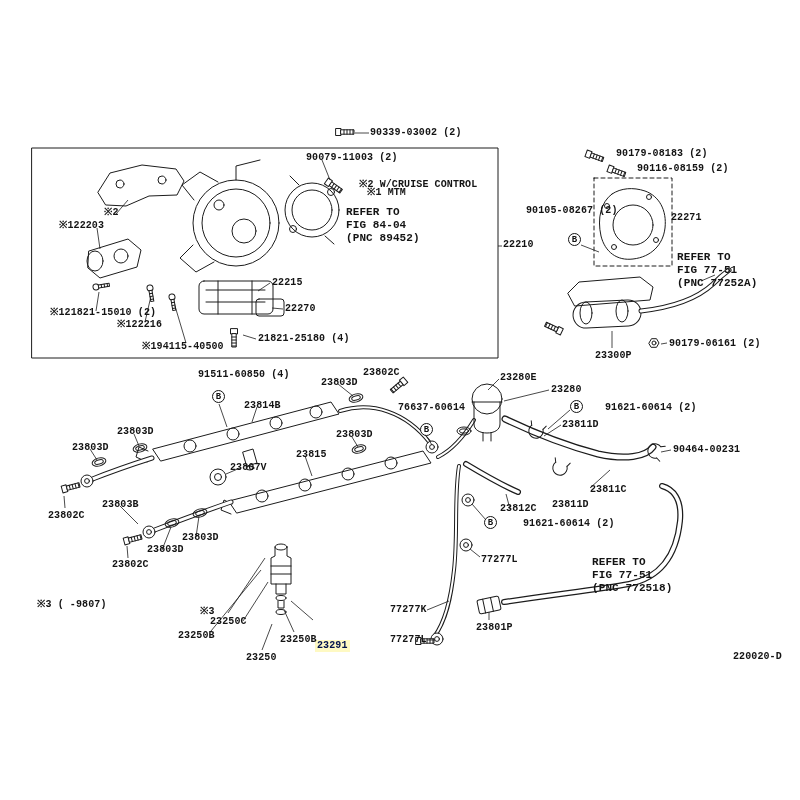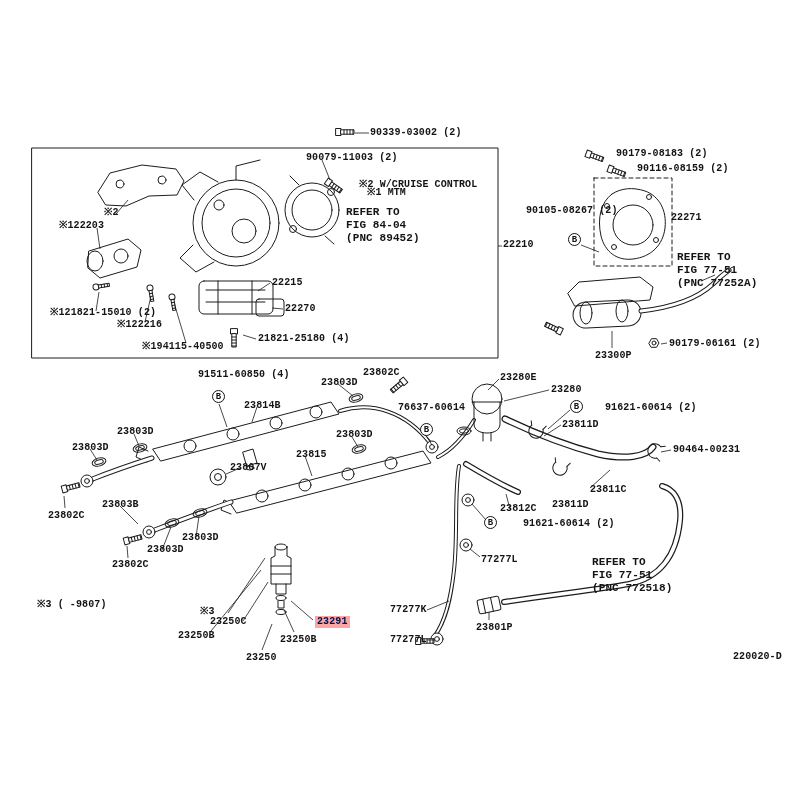--- a/index.html
+++ b/index.html
@@ -299,21 +299,21 @@
       <div class="lbl" style="left: 147px; top: 544px;">23803D</div>
       <div class="lbl" style="left: 481px; top: 554px;">77277L</div>
       <div class="lbl note" style="left: 592px; top: 556px;">REFER TO
 FIG 77-51
 (PNC 772518)</div>
       <div class="lbl" style="left: 112px; top: 559px;">23802C</div>
       <div class="lbl" style="left: 37px; top: 599px;">※3 (  -9807)</div>
       <div class="lbl" style="left: 200px; top: 606px;">※3</div>
       <div class="lbl" style="left: 390px; top: 604px;">77277K</div>
       <div class="lbl" style="left: 210px; top: 616px;">23250C</div>
-      <div class="lbl hl" style="left: 315px; top: 616px; background: #fca5a5; color: rgb(0, 17, 77); text-align: right;">23291</div>
+      <div class="lbl hl" style="left: 315px; top: 640px; background: #fef9c3; color: rgb(0, 17, 77); text-align: right;">23291</div>
       <div class="lbl" style="left: 476px; top: 622px;">23801P</div>
       <div class="lbl" style="left: 178px; top: 630px;">23250B</div>
       <div class="lbl" style="left: 280px; top: 634px;">23250B</div>
       <div class="lbl" style="left: 390px; top: 634px;">77277L</div>
       <div class="lbl" style="left: 246px; top: 652px;">23250</div>
       <div class="callout" style="left: 568px; top: 233px;">B</div>
       <div class="callout" style="left: 212px; top: 390px;">B</div>
       <div class="callout" style="left: 420px; top: 423px;">B</div>
       <div class="callout" style="left: 570px; top: 400px;">B</div>
       <div class="callout" style="left: 484px; top: 516px;">B</div>

